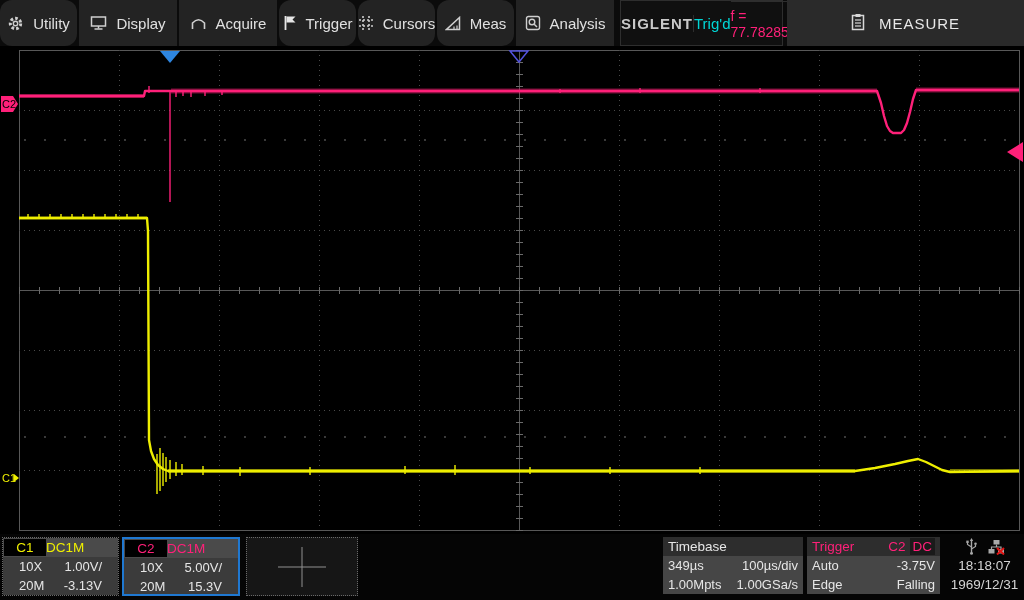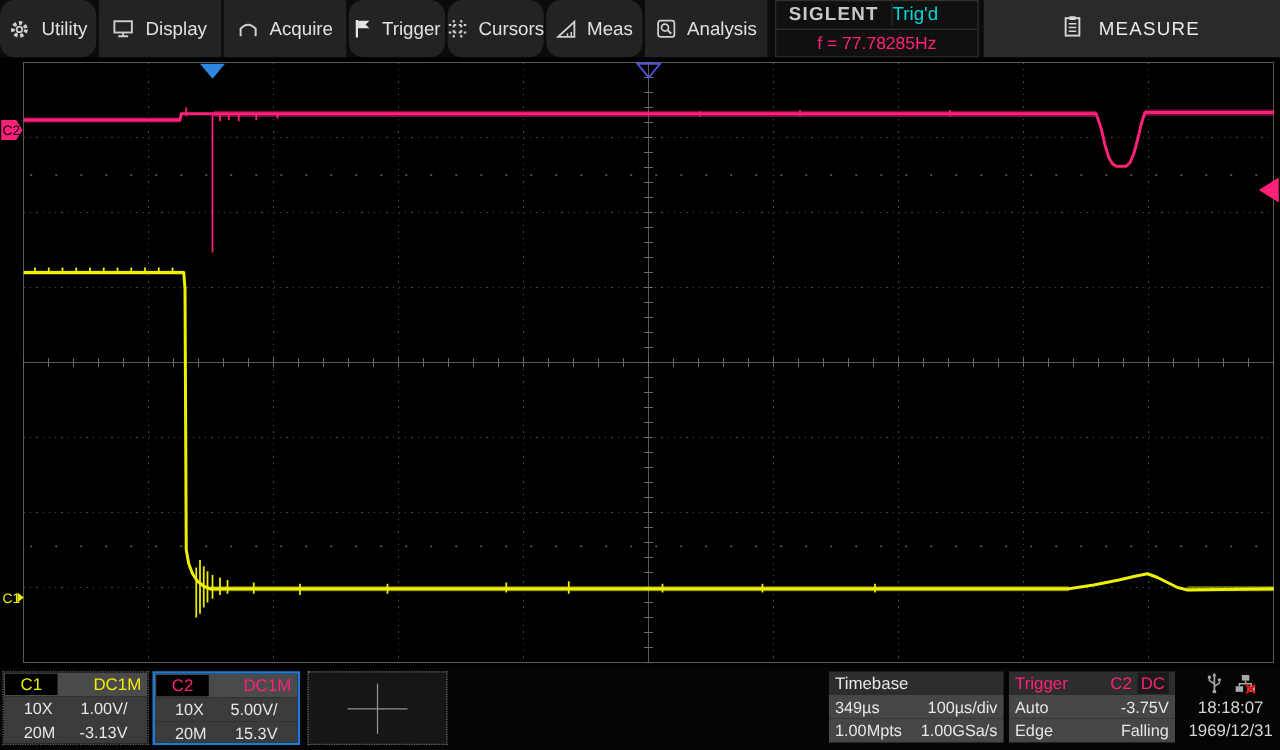--- a/index.html
+++ b/index.html
@@ -8,21 +8,21 @@
   #stage { position:absolute; inset:0; width:1024px; height:600px; background:#000; }
 
   
   .topbar { position:absolute; left:0; top:0; width:1024px; height:46px;
             background:#0b0b0b; display:flex; align-items:stretch; }
   .menu-item { background:#232323; margin-right:2px; display:flex; align-items:center;
                justify-content:center; gap:9px; color:#e0e0e0; font-size:15px; cursor:default; }
   .menu-item .mi { display:flex; align-items:center; color:#cfcfcf; }
   .w99{width:77px;border-radius:12px;} .w100{width:98px;align-items:center;}
   .brandbox { width:163px; margin-left:4px; background:#101010; border:1px solid #2e2e2e;
-              display:flex; flex-direction:column; }
+              display:flex; flex-direction:row; }
   .brandrow { flex:1; display:flex; align-items:center; }
   .brand-logo { flex:1.15; text-align:center; color:#c8c8c8; font-weight:bold;
                 font-size:15px; letter-spacing:1px; border-right:1px solid #2e2e2e; }
   .trig-status { flex:0.85; text-align:left; color:var(--cyan); font-size:15px; }
   .freqrow { flex:1; border-top:1px solid #2e2e2e; display:flex; align-items:center;
              justify-content:center; color:var(--c2); font-size:14px; }
   .measure-btn { flex:1; margin-left:4px; background:#2a2a2a; display:flex; align-items:center;
                  justify-content:center; gap:14px; color:#e8e8e8; font-size:15px;
                  letter-spacing:1px; }
 
@@ -33,21 +33,21 @@
   
   .footer { position:absolute; left:0; top:534px; width:1024px; height:66px; background:#050505; }
   .fbox { position:absolute; top:3px; height:59px; font-size:13px; color:#e6e6e6; overflow:hidden; }
   .dotted { border:1px dotted #6a6a6a; }
   .selected { border:2px solid var(--select_blue); }
   .chbox .hdr { height:19px; background:#4a4a4a; display:flex; align-items:center; }
   .chbox .row { height:19px; background:#3b3b3b; display:flex; align-items:center;
                 justify-content:space-between; padding:0 16px; }
   .badge { width:42px; height:17px; margin-left:1px; background:#000; display:flex;
            align-items:center; justify-content:center; font-size:13.5px; }
-  .hdr .coup { flex:1; text-align:right; padding-right:5px; font-size:13.5px;padding-left:17px; }
+  .hdr .coup { flex:1; padding-right:5px; font-size:13.5px; }
   .ch1-text { color:var(--c1); } .ch2-text { color:var(--c2); }
   .addbox { display:flex; align-items:center; justify-content:center; background:#161616; }
   .infobox .hdr2 { height:19px; background:#2d2d2d; display:flex; align-items:center;
                    padding:0 5px; font-size:13.5px; }
   .infobox .row { height:19px; background:#464646; display:flex; align-items:center;
                   justify-content:space-between; padding:0 5px; }
   .trig-hdr-right { flex:1; display:flex; justify-content:flex-end; align-items:center; gap:4px; }
   .dc-badge { background:#1a1a1a; padding:0 3px; height:17px; display:flex; align-items:center; }
   .statusbox { position:absolute; top:3px; left:945px; width:79px; height:59px;
                display:flex; flex-direction:column; align-items:center; justify-content:space-between;

